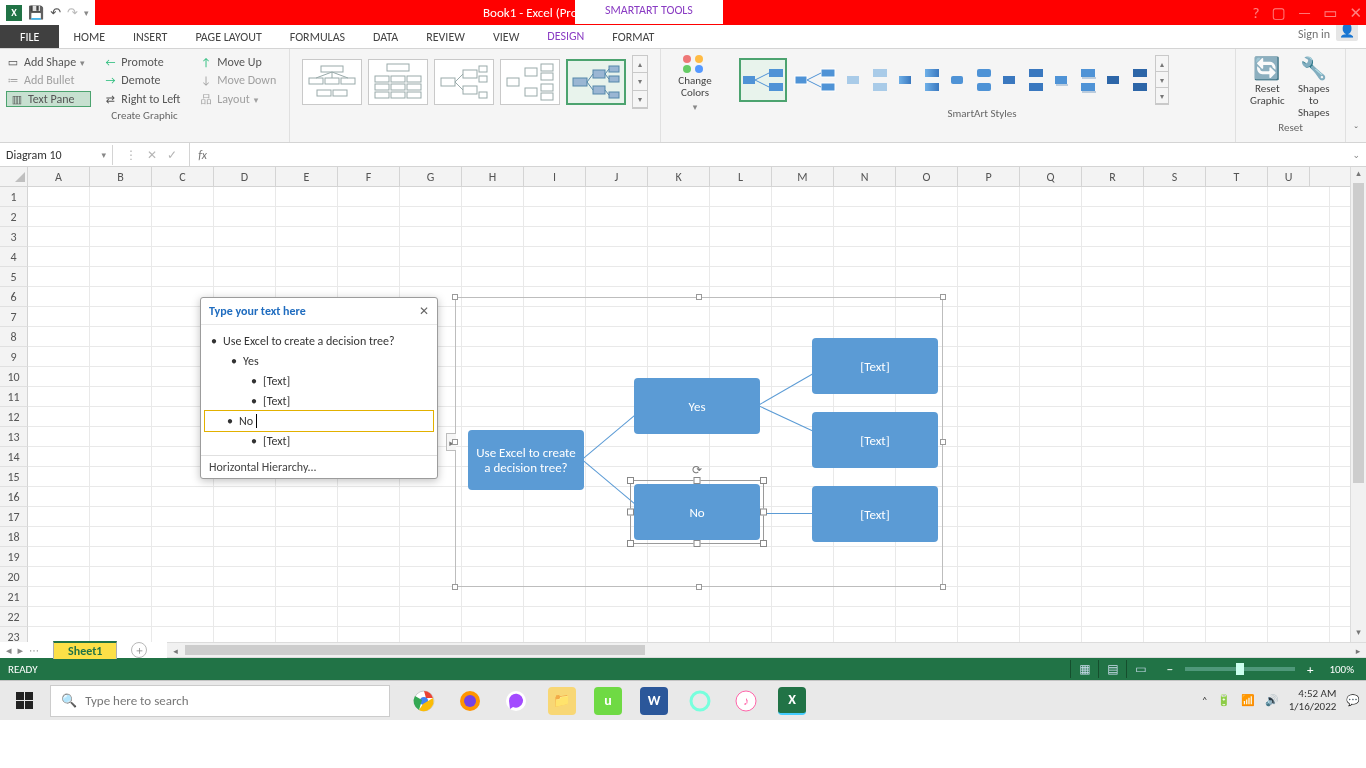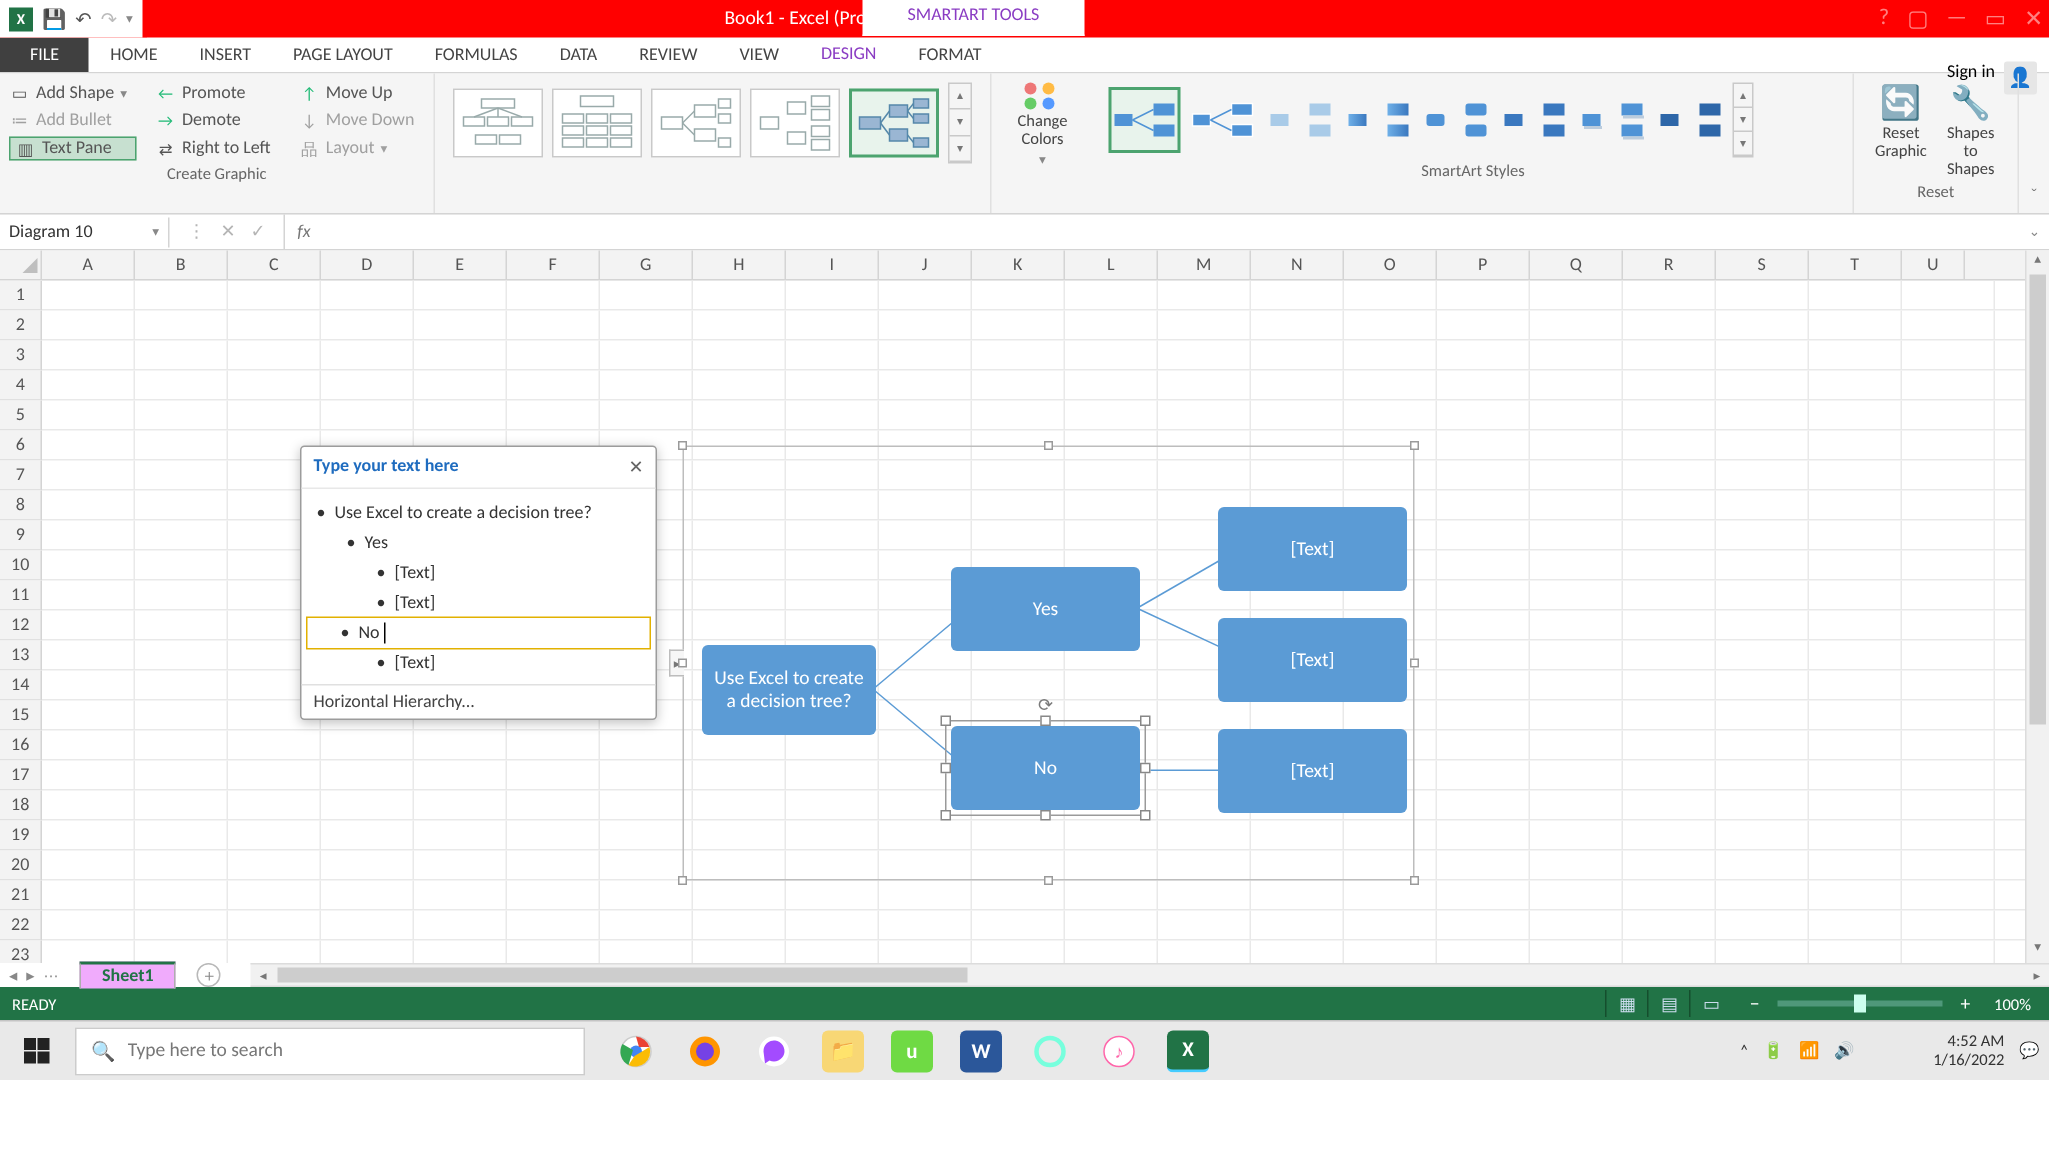--- a/index.html
+++ b/index.html
@@ -12,21 +12,21 @@
 .titlebar .left-icons span { font-size:13px; color:#555; }
 .titlebar .title { position:absolute; left:50%; transform:translateX(-200px); color:#fff; font-size:13px; }
 .titlebar .smartart-tools { position:absolute; left:575px; top:-1px; background:#fff; color:#8a3cc3; font-size:12px; padding:4px 30px 6px; border-bottom:1px solid #fff; }
 .titlebar .right-icons { position:absolute; right:4px; color:#fff; font-size:15px; display:flex; gap:12px; }
 
 
 .ribbon-tabs { height:24px; background:#fff; border-bottom:1px solid #d4d4d4; display:flex; align-items:stretch; font-size:12px; color:#444; }
 .ribbon-tabs .file-tab { background:#404040; color:#fff; padding:4px 20px; display:flex; align-items:center; }
 .ribbon-tabs .tab { padding:4px 14px; display:flex; align-items:center; cursor:default; }
 .ribbon-tabs .tab.active { color:#8a3cc3; border-bottom:2px solid #fff; background:#fff; }
-.ribbon-tabs .signin { margin-left:auto; padding:16px 8px; display:flex; align-items:flex-start; gap:6px; color:#000000; }
+.ribbon-tabs .signin { margin-left:auto; padding:16px 8px; display:flex; align-items:flex-end; gap:6px; color:#737373; }
 .ribbon-tabs .avatar { width:22px; height:22px; background:#e6e6e6; border-radius:2px; display:flex; align-items:center; justify-content:center; font-size:13px; }
 
 
 .ribbon { height:94px; background:#f5f5f5; border-bottom:1px solid #d4d4d4; display:flex; font-size:11px; color:#444; }
 .ribbon-group { border-right:1px solid #e0e0e0; padding:2px 6px 1px; display:flex; flex-direction:column; }
 .ribbon-group .label { text-align:center; font-size:11px; color:#666; padding-top:2px; }
 .cg-grid { display:grid; grid-template-columns:auto auto auto; column-gap:12px; row-gap:4px; font-size:12px; padding-top:4px; }
 .cg-grid .item { display:flex; align-items:center; gap:4px; white-space:nowrap; color:#555; }
 .cg-grid .item .ic { width:14px; height:14px; display:inline-flex; align-items:center; justify-content:center; font-size:11px; }
 .cg-grid .item.dis { color:#a0a0a0; }
@@ -78,21 +78,21 @@
 .cells .cell { width:62px; border-right:1px solid #e9e9e9; }
 
 
 .vscroll { position:absolute; right:0; top:0; width:16px; bottom:16px; background:#f1f1f1; border-left:1px solid #dcdcdc; display:flex; flex-direction:column; }
 .vscroll .btn { height:16px; text-align:center; font-size:9px; color:#777; }
 .vscroll .thumb { background:#cdcdcd; height:300px; margin:0 2px; }
 .vscroll .spacer { flex:1; }
 
 .hscroll-area { position:absolute; left:0; right:0; bottom:0; height:16px; background:#fff; display:flex; align-items:center; }
 .sheet-nav { display:flex; align-items:center; gap:6px; padding:0 6px; color:#888; font-size:11px; }
-.sheet-tab { border:1px solid #aeaeae; border-bottom:none; background:#f0abfc; padding:1px 14px; font-size:12px; color:#217346; font-weight:bold; margin-left:8px; border-top:2px solid #217346;}
+.sheet-tab { border:1px solid #aeaeae; border-bottom:none; background:#fde047; padding:1px 14px; font-size:12px; color:#217346; font-weight:bold; margin-left:8px; border-top:2px solid #217346;}
 .sheet-add { margin-left:14px; width:16px; height:16px; border:1px solid #b8b8b8; border-radius:8px; color:#888; font-size:11px; display:flex;align-items:center;justify-content:center; }
 .hscroll-bar { flex:1; height:16px; background:#f1f1f1; margin-left:20px; display:flex; align-items:center; border-top:1px solid #dcdcdc; border-bottom:1px solid #dcdcdc;}
 .hscroll-bar .btn { width:16px; text-align:center; font-size:9px; color:#777; }
 .hscroll-bar .thumb { background:#cdcdcd; height:10px; width:460px; margin:0 2px; }
 
 
 .text-pane { position:absolute; left:200px; top:110px; width:238px; background:#fff; border:1px solid #9c9c9c; box-shadow:0 2px 8px rgba(0,0,0,.25); border-radius:3px; font-size:12px; color:#333; }
 .text-pane .hdr { display:flex; justify-content:space-between; padding:6px 8px; color:#1f6cbf; font-weight:bold; border-bottom:1px solid #e8e8e8; }
 .text-pane .hdr .x { color:#666; font-weight:normal; cursor:default; }
 .text-pane ul { list-style:none; padding:6px 8px 4px 8px; }
@@ -128,21 +128,21 @@
 
 
 .taskbar { height:40px; background:#e9e9e9; border-top:1px solid #c4c4c4; display:flex; align-items:center; font-size:13px; color:#333; }
 .taskbar .start { width:48px; height:40px; display:flex; align-items:center; justify-content:center; }
 .taskbar .win { display:grid; grid-template-columns:8px 8px; grid-template-rows:8px 8px; gap:1px; }
 .taskbar .win div { background:#222; }
 .taskbar .search { flex:0 0 340px; height:32px; background:#fff; border:1px solid #ccc; margin-left:2px; display:flex; align-items:center; gap:8px; padding:0 10px; color:#777; }
 .taskbar .apps { display:flex; gap:18px; margin-left:20px; }
 .taskbar .app { width:28px; height:28px; border-radius:4px; display:flex; align-items:center; justify-content:center; font-size:14px; }
 .taskbar .right { margin-left:auto; display:flex; align-items:center; gap:10px; padding:0 6px; font-size:11px; color:#333;}
-.taskbar .clock { text-align:right; line-height:1.1; font-size:11px;margin-left:42px; }
+.taskbar .clock { text-align:right; line-height:1.1; font-size:11px; }
 
 svg { overflow:visible; }
 </style>
 </head>
 <body>
 
 <div class="titlebar">
   <div class="left-icons">
     <span class="xicon">X</span>
     <span style="color:#2a5699">💾</span>

